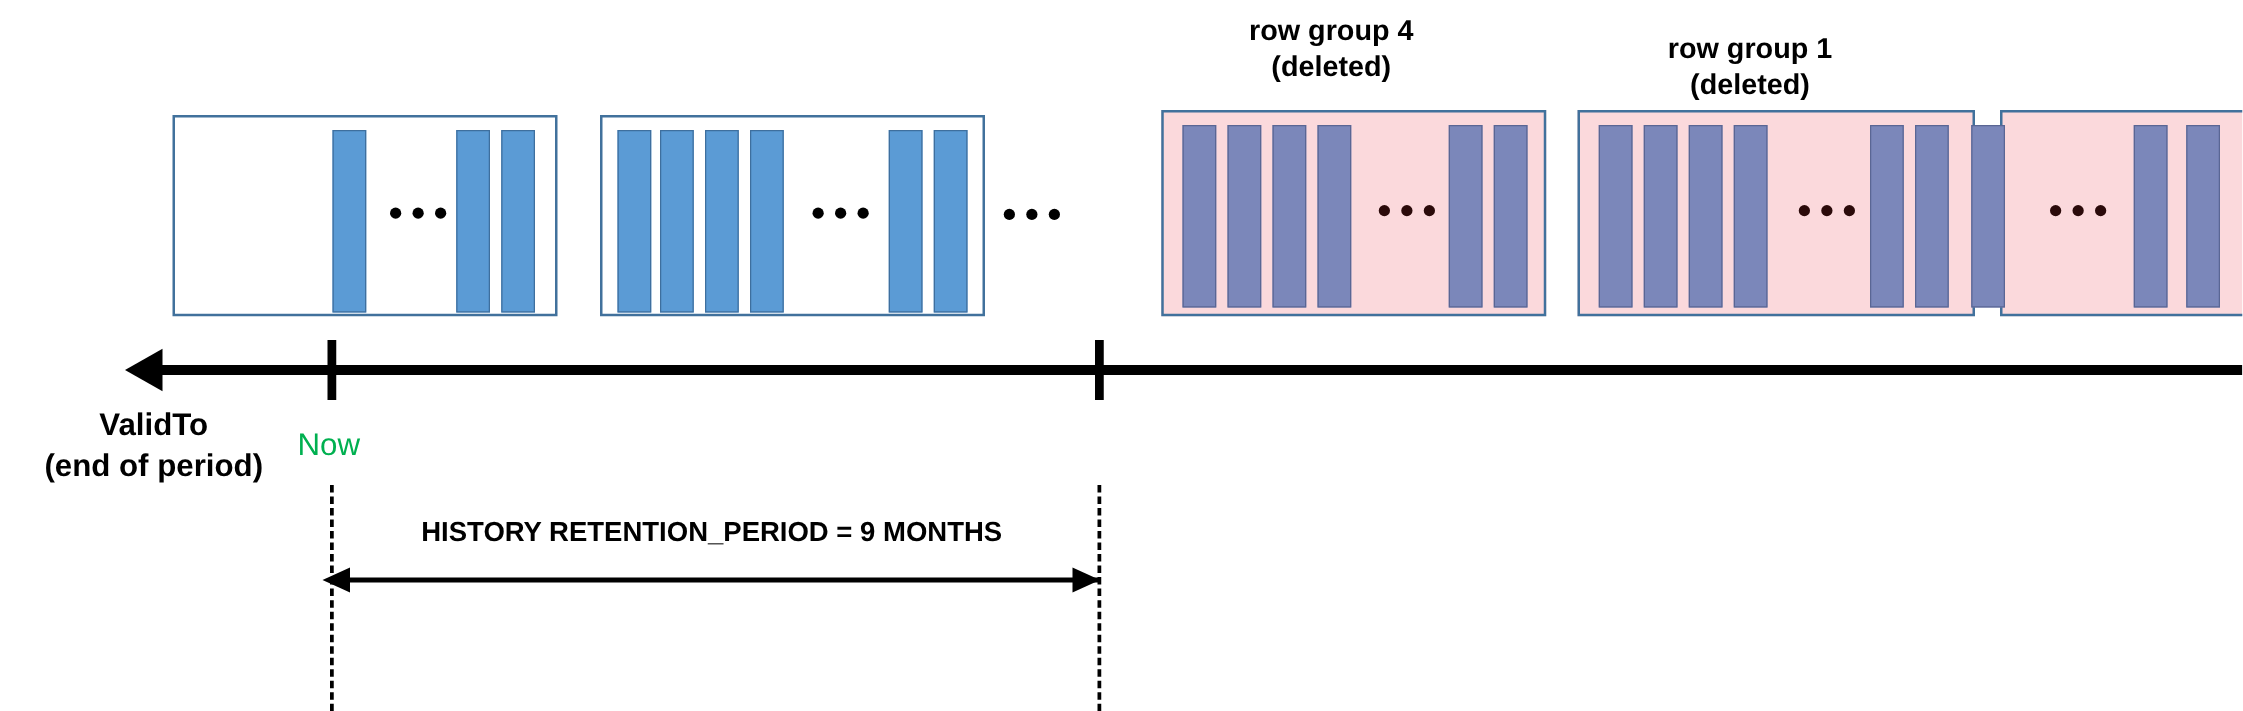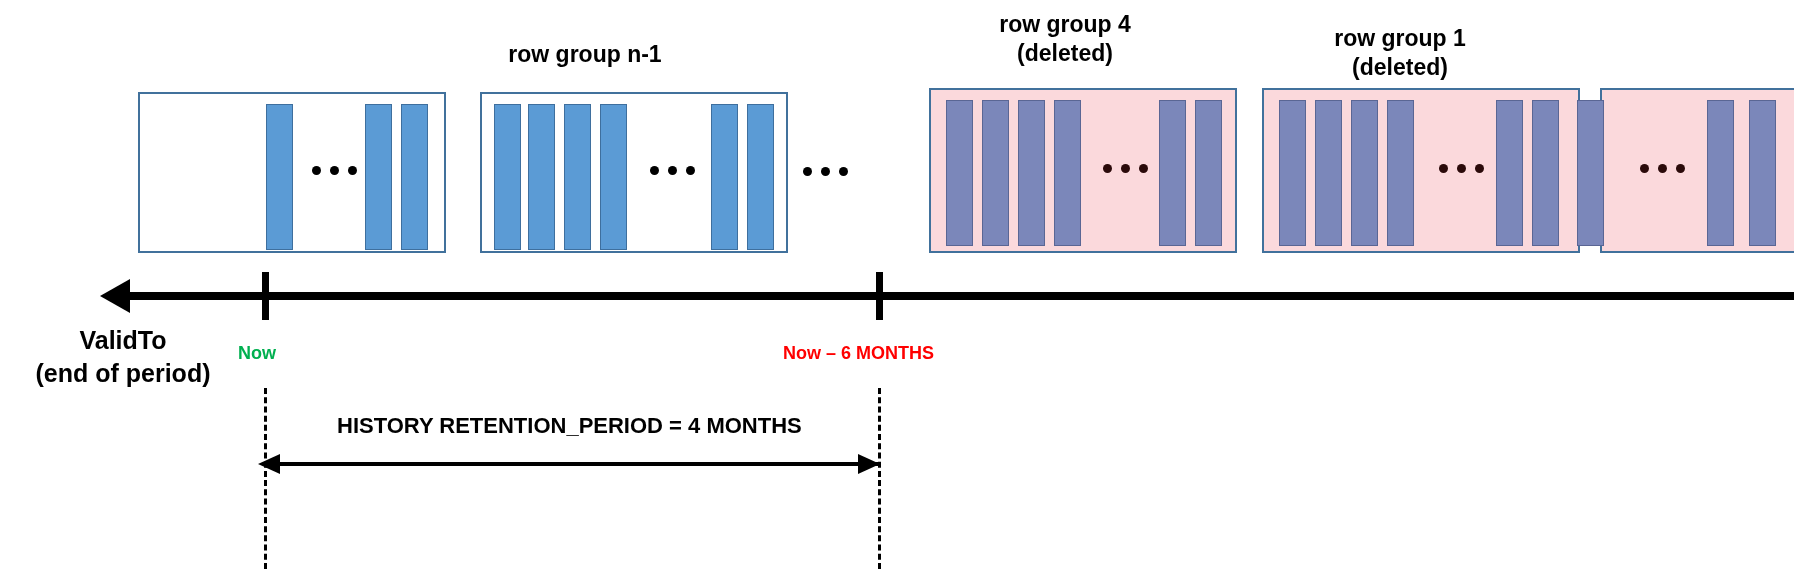--- a/index.html
+++ b/index.html
@@ -114,40 +114,39 @@
     position: absolute;
     font-weight: bold;
     font-size: 25px;
     color: #000000;
     line-height: 1.3;
     white-space: pre-line;
     text-align: center;
   }
   .marker-label {
     position: absolute;
-    font-weight: bold;
-    font-size: 18px;
+    font-weight: normal;
+    font-size: 25px;
     line-height: 1;
     white-space: nowrap;
   }
   .measure-label {
     position: absolute;
     font-weight: bold;
     font-size: 22px;
     color: #000000;
     white-space: nowrap;
   }
 </style>
 </head>
 <body>
 
 <div id="canvas">
 
 
-  <div class="group-label" style="left:460px; top:40px; width:250px;">row group n-1</div>
 
   <div class="group-label" style="left:940px; top:10px; width:250px;">row group 4
 (deleted)</div>
 
   <div class="group-label" style="left:1275px; top:24px; width:250px;">row group 1
 (deleted)</div>
 
   <div class="rowgroup active" style="left:138px; top:92px; width:308px; height:161px;">
     <div class="bar blue" style="left:126px; top:10px; width:27px; height:146px;"></div>
     <div class="dots" style="left:172px; top:72px;">
@@ -223,24 +222,23 @@
 
   <div class="tick" style="left:262px; top:272px; height:48px;"></div>
 
   <div class="tick" style="left:876px; top:272px; height:48px;"></div>
 
   <div class="axis-label" style="left:18px; top:324px; width:210px;">ValidTo
 (end of period)</div>
 
   <div class="marker-label" style="left:238px; top:344px; color:#00B050;">Now</div>
 
-  <div class="marker-label" style="left:783px; top:344px; color:#FF0000;">Now – 6 MONTHS</div>
 
   <div class="dashed" style="left:264px; top:388px; height:181px;"></div>
   <div class="dashed" style="left:878px; top:388px; height:181px;"></div>
 
-  <div class="measure-label" style="left:337px; top:413px;">HISTORY RETENTION_PERIOD =  4 MONTHS</div>
+  <div class="measure-label" style="left:337px; top:413px;">HISTORY RETENTION_PERIOD =  9 MONTHS</div>
 
   <div class="measure-line" style="left:265px; top:462px; width:614px;"></div>
   <div class="measure-head-left" style="left:258px; top:454px;"></div>
   <div class="measure-head-right" style="left:858px; top:454px;"></div>
 
 </div>
 
 </body></html>

